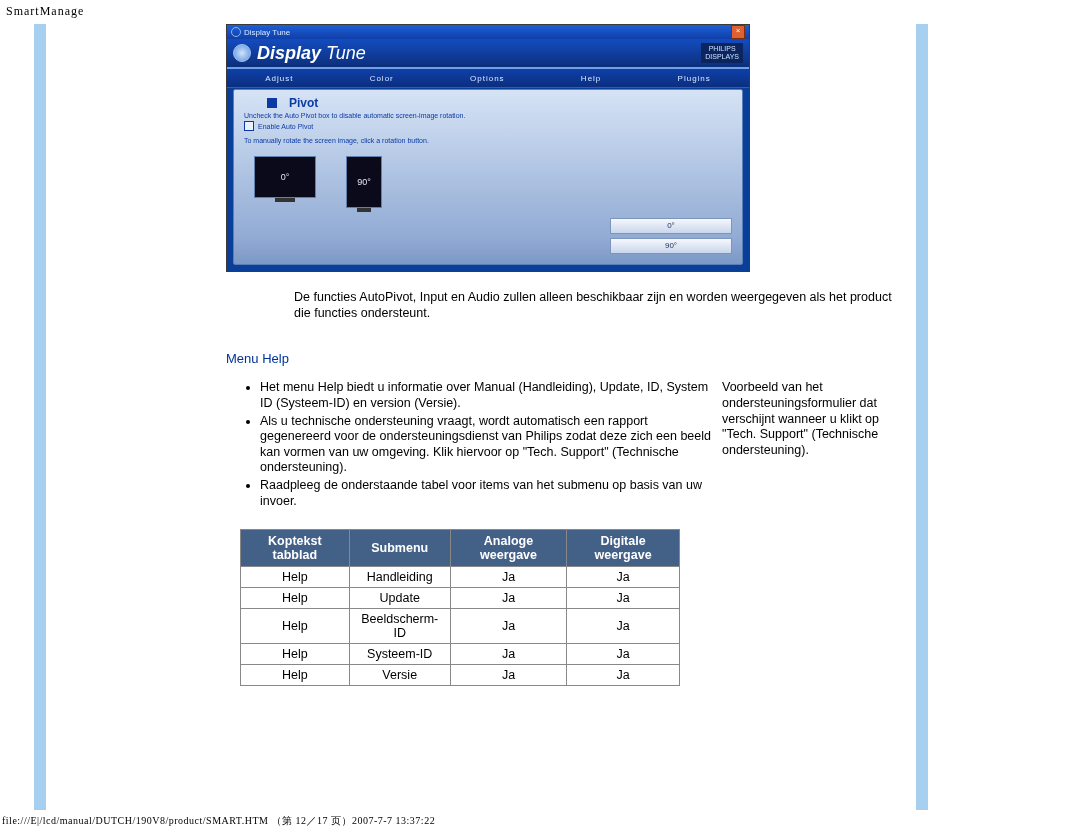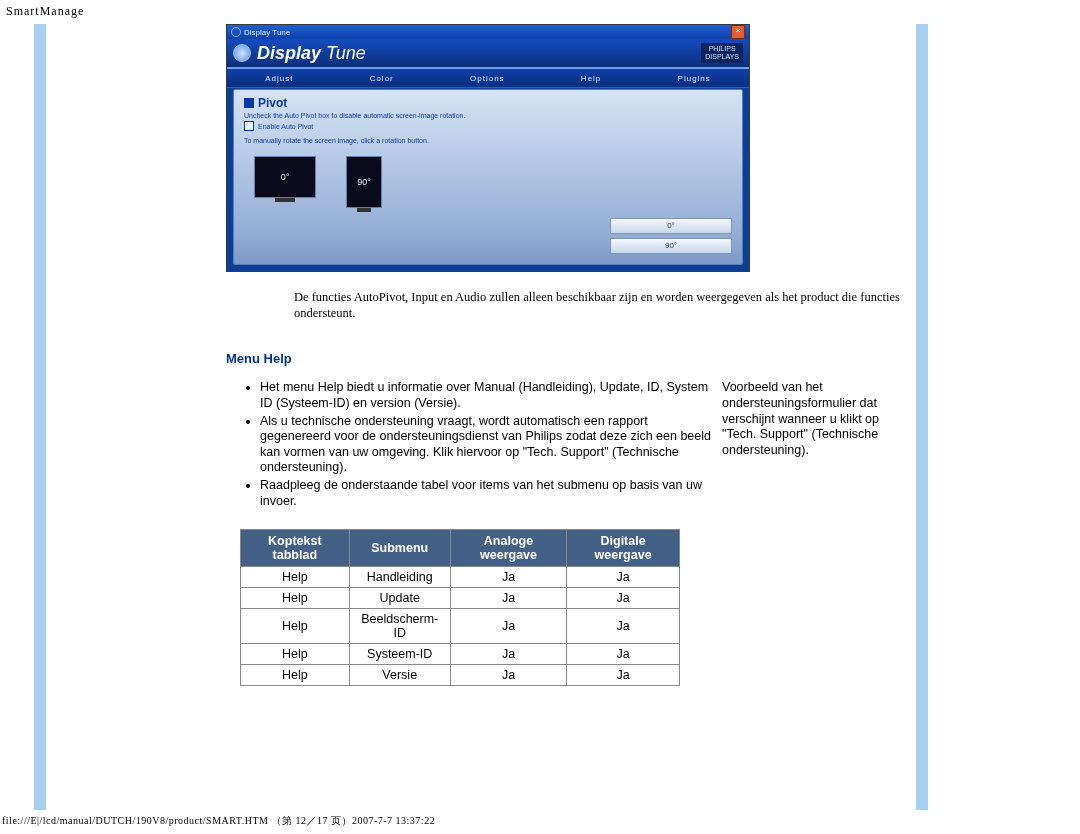--- a/index.html
+++ b/index.html
@@ -16,38 +16,38 @@
   .shot-titlebar .close{margin-left:auto;width:12px;height:12px;background:#e06030;border:1px solid #7a2e10;color:#fff;font-size:8px;line-height:10px;text-align:center;}
   .brandbar{height:28px;background:linear-gradient(#134cc0,#0c2f7b);display:flex;align-items:center;padding:0 6px;border-bottom:2px solid #6fa0e8;}
   .brandbar .ticon{width:16px;height:16px;border:1px solid #9fc3f2;border-radius:50%;background:radial-gradient(#cfe3ff,#5c90d8);margin-right:6px;}
   .brandbar .brand{color:#fff;font-size:18px;font-weight:bold;font-style:italic;}
   .brandbar .brand .lt{font-weight:normal;}
   .brandbar .model{margin-left:auto;background:#0b265f;color:#cfe0ff;font-size:7px;padding:2px 4px;line-height:1.1;text-align:center;}
   .tabstrip{height:18px;background:linear-gradient(#0f3fa8,#0a2f80);display:flex;justify-content:space-around;align-items:center;border-bottom:1px solid #285fb8;}
   .tabstrip span{color:#dce8ff;font-size:8px;letter-spacing:1px;}
   .bodypanel{position:absolute;top:64px;left:6px;right:6px;bottom:6px;background:linear-gradient(180deg,#d6e3f5 0%,#91abd4 85%,#7c98c5 100%);border:1px solid #5a7fb8;border-radius:2px;}
   .bodypanel .pv-head{padding:6px 10px 2px 10px;}
-  .pv-head .pv-title{color:#0b3aa5;font-weight:bold;font-size:12px;display:flex;align-items:center;gap:4px;}
+  .pv-head .pv-title{color:#0b3aa5;font-weight:bold;font-size:12px;display:flex;align-items:center;gap:12px;margin-left:23px;}
   .pv-head .pv-title .sq{width:10px;height:10px;background:#0b3aa5;display:inline-block;}
   .pv-head .pv-sub{color:#0b3aa5;font-size:7px;margin-top:2px;}
   .pv-head .chk{display:flex;align-items:center;gap:4px;font-size:7px;color:#0b3aa5;margin-top:2px;}
   .pv-head .chk .box{width:8px;height:8px;border:1px solid #0b3aa5;background:#eaf1fb;}
   .pv-note{color:#0b3aa5;font-size:7px;padding:4px 10px;}
   .monitors{display:flex;gap:30px;padding:8px 20px;}
   .mon{display:flex;flex-direction:column;align-items:center;}
   .mon-l{width:60px;height:40px;background:#0a0a1a;border:1px solid #6080b0;position:relative;}
   .mon-l:after{content:"";position:absolute;width:20px;height:4px;background:#333;bottom:-5px;left:20px;}
   .mon-p{width:34px;height:50px;background:#0a0a1a;border:1px solid #6080b0;position:relative;}
   .mon-p:after{content:"";position:absolute;width:14px;height:4px;background:#333;bottom:-5px;left:10px;}
   .mon-l span,.mon-p span{color:#e0e8f5;font-size:9px;position:absolute;top:50%;left:50%;transform:translate(-50%,-50%);}
   .buttons{position:absolute;right:10px;bottom:10px;display:flex;flex-direction:column;gap:4px;}
   .btn{width:120px;height:14px;background:linear-gradient(#f5f8fd,#c9d6eb);border:1px solid #7d95bc;font-size:8px;text-align:center;line-height:14px;color:#20355c;}
   
-  .blurb{margin:18px 0 0 68px;width:614px;font-size:12.5px;line-height:1.25;font-family:Liberation Serif, serif;}
-  .sec-title{color:#003399;font-weight:bold;font-size:13px;margin:30px 0 14px 0;}
+  .blurb{margin:18px 0 0 68px;width:614px;font-size:12.5px;line-height:1.25;}
+  .sec-title{color:#003399;font-weight:normal;font-size:13px;margin:30px 0 14px 0;}
   .twocol{display:flex;gap:10px;}
   .twocol ul{margin:0;padding-left:34px;width:452px;font-size:12.5px;line-height:1.25;}
   .twocol ul li{margin-bottom:2px;list-style:disc;}
   .sidecol{width:182px;font-size:12.5px;line-height:1.25;}
   
   table.feat{border-collapse:collapse;margin:18px 0 0 14px;width:440px;font-size:12.5px;}
   table.feat th{background:#436086;color:#fff;font-weight:bold;border:1px solid #888;padding:4px 6px;}
   table.feat td{border:1px solid #888;padding:3px 6px;text-align:center;}
   .footer{position:absolute;left:2px;bottom:6px;font-family:'Times New Roman',serif;font-size:10px;letter-spacing:0.5px;}
 </style>

